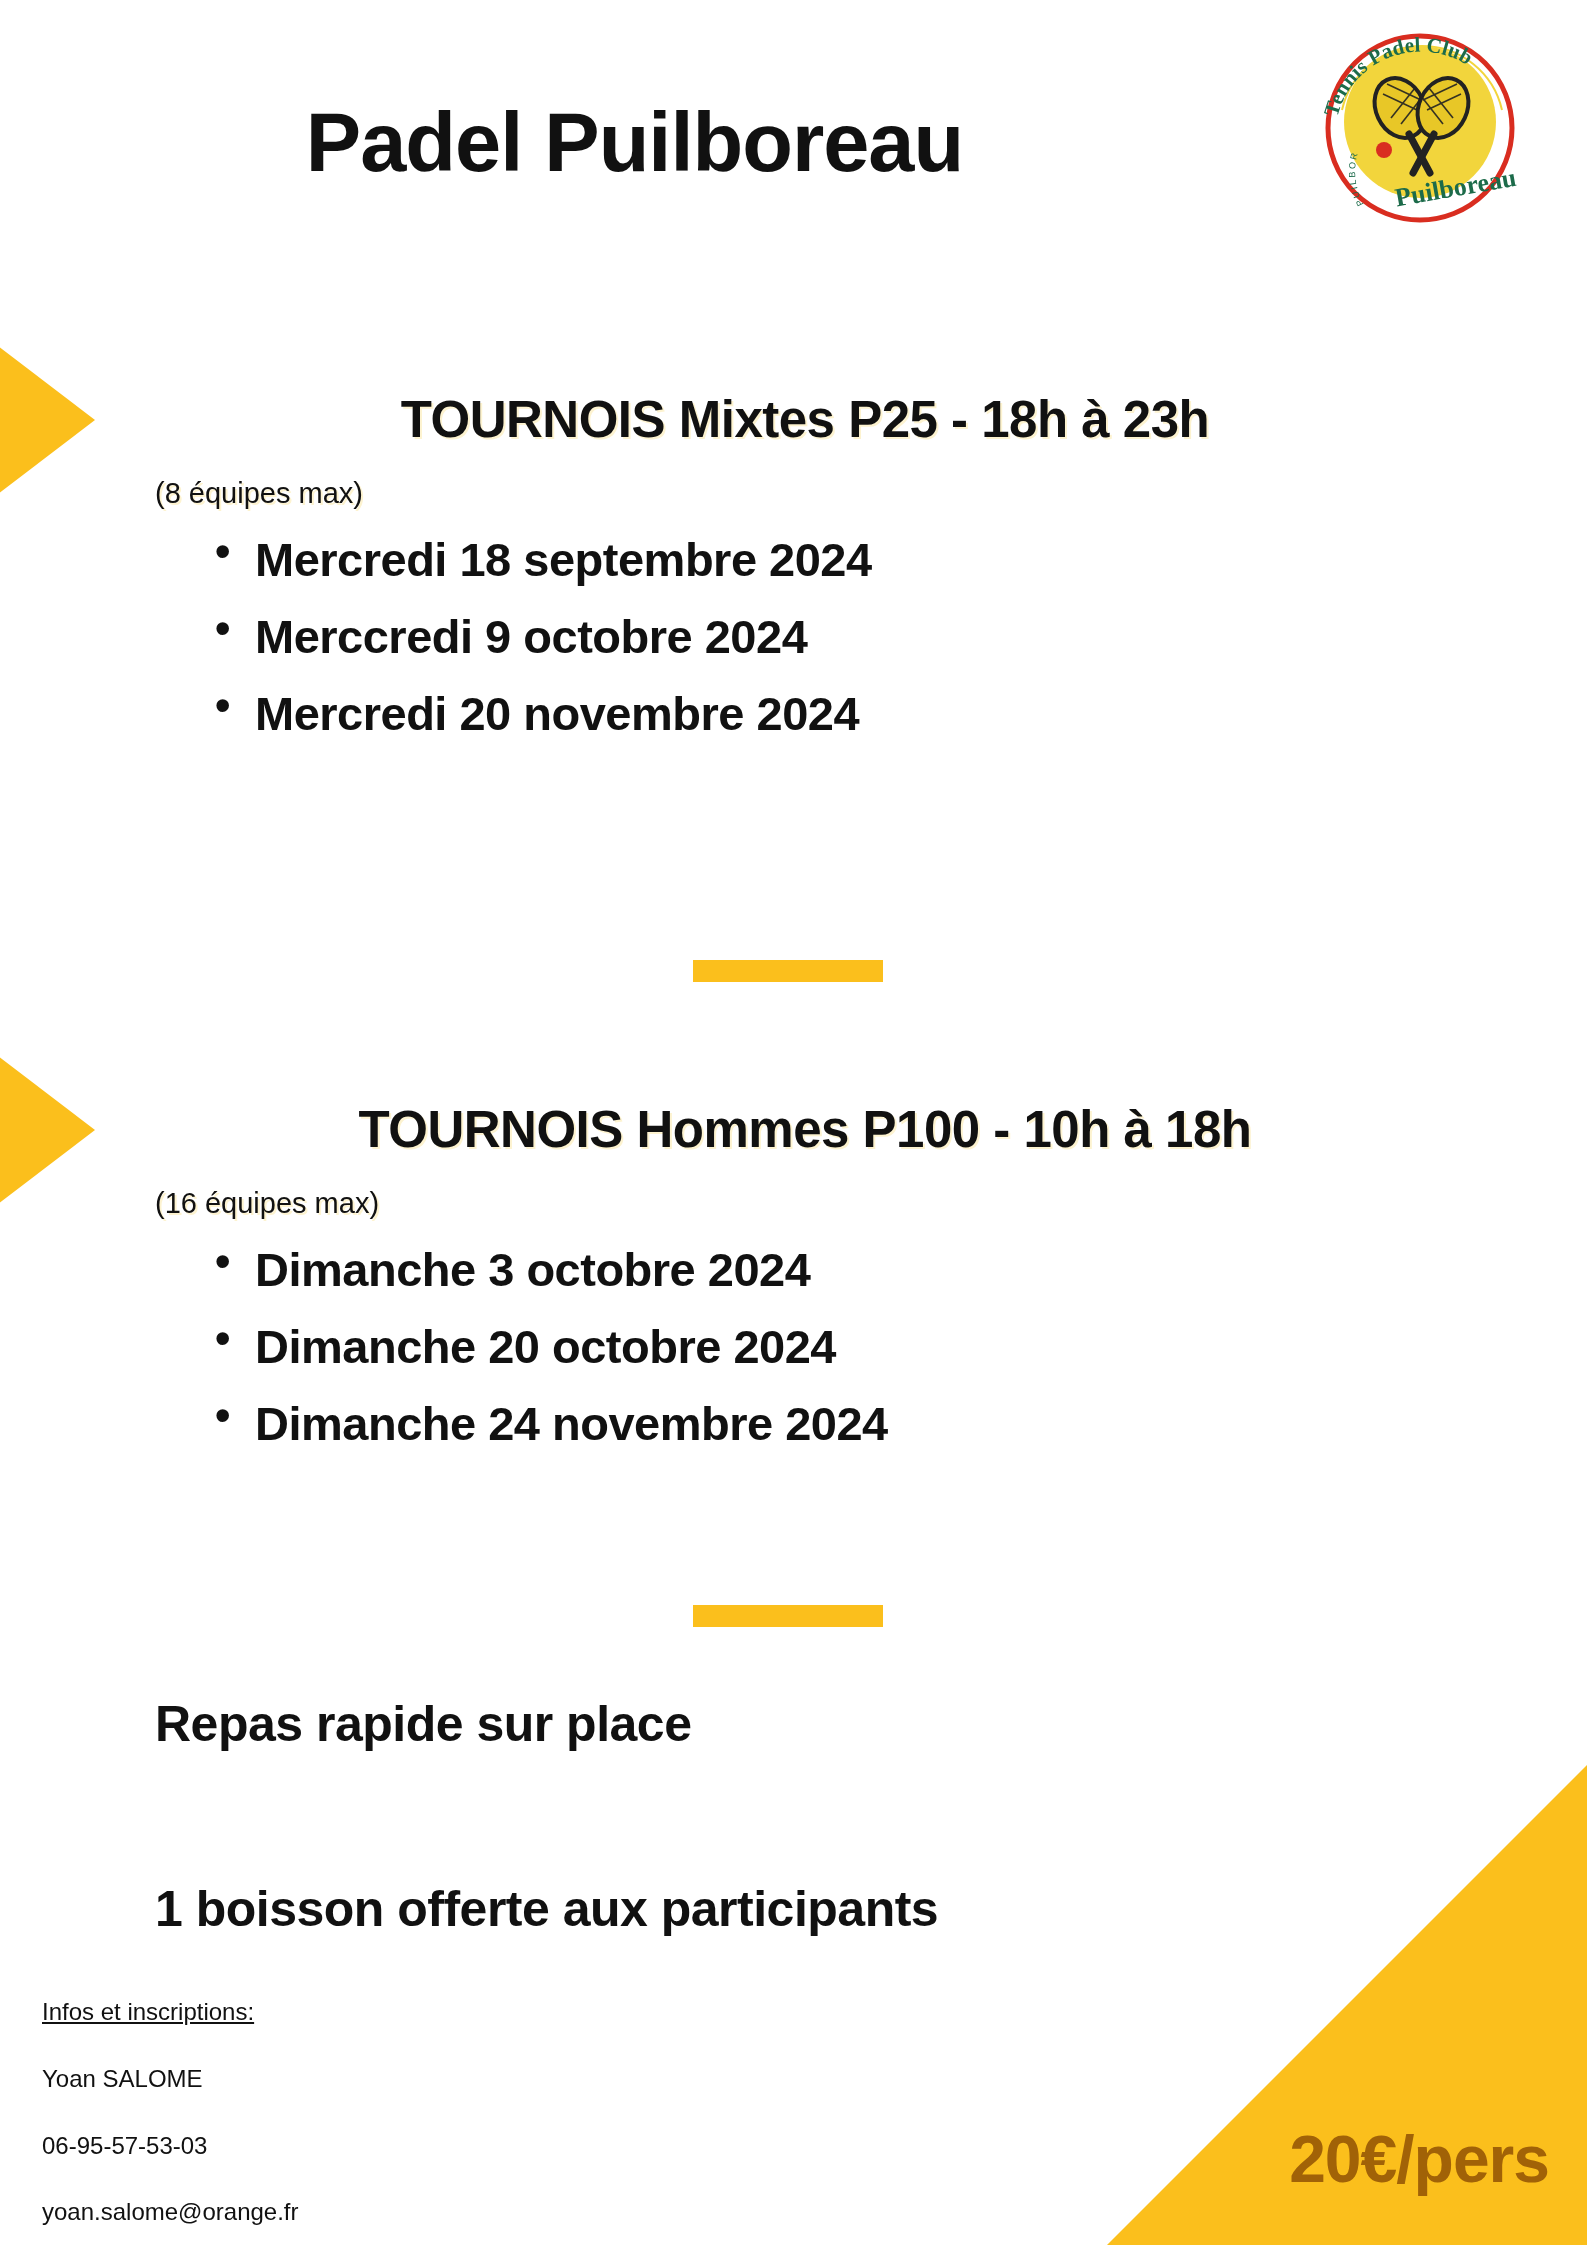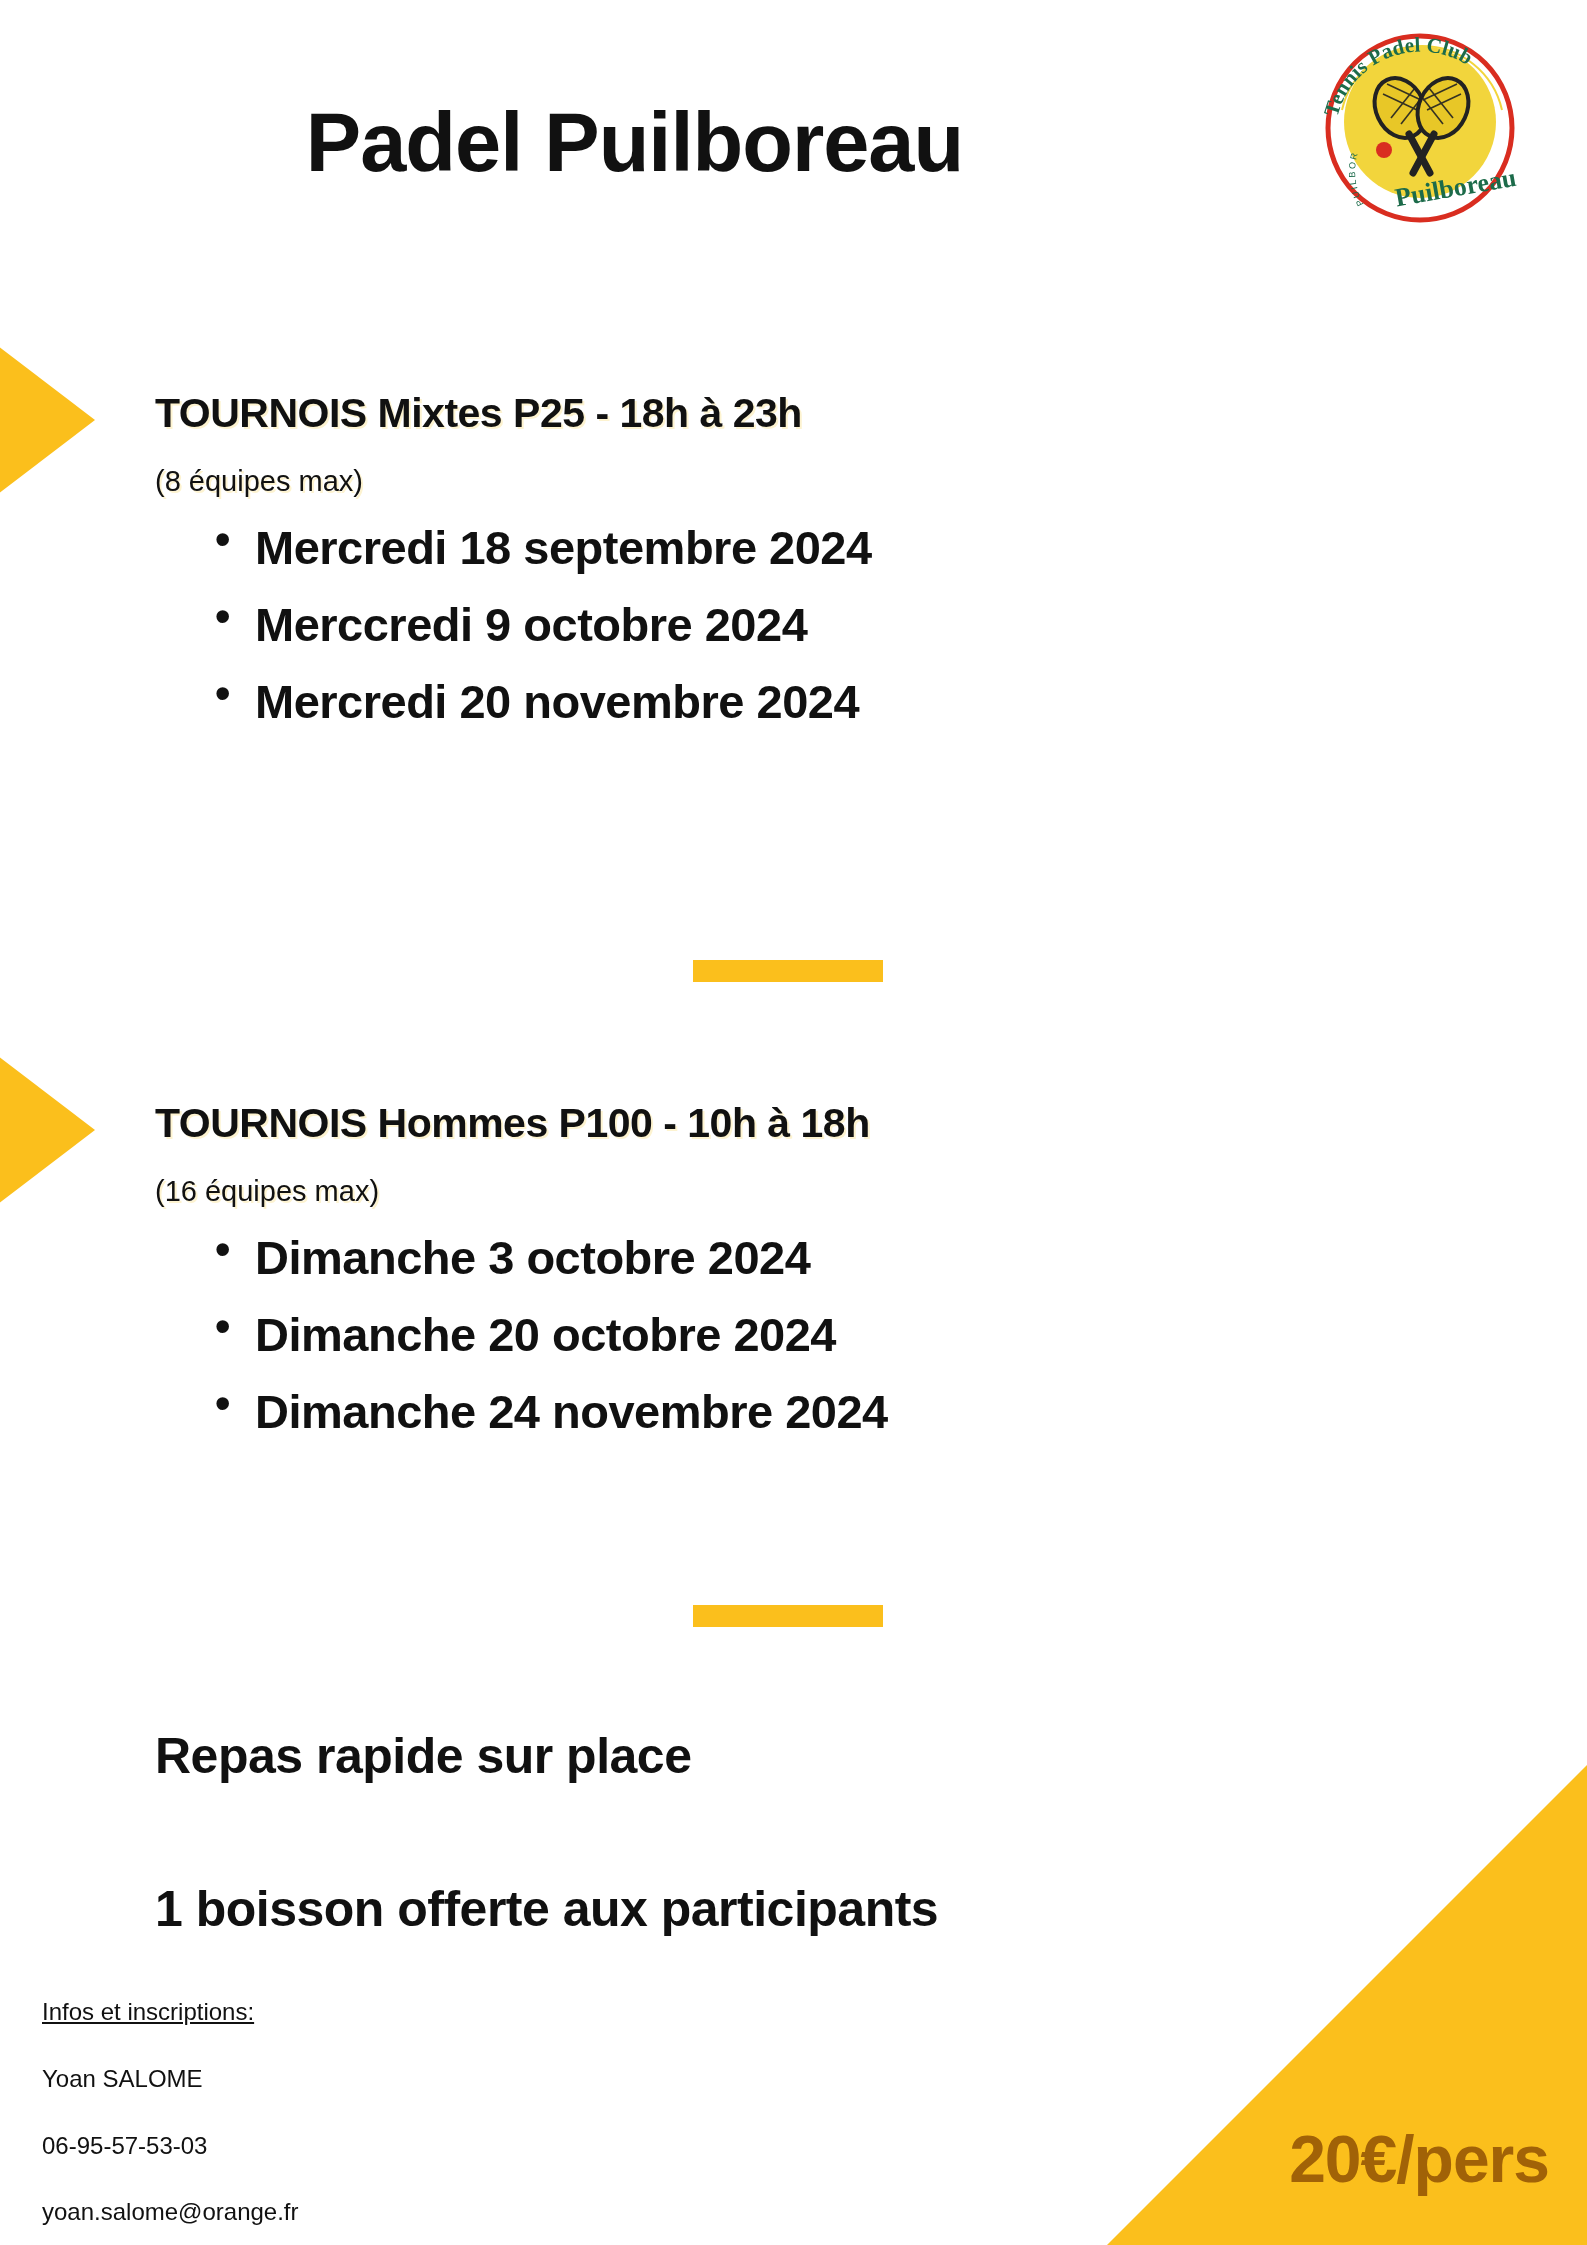--- a/index.html
+++ b/index.html
@@ -69,26 +69,27 @@
     width: 250px;
     height: 250px;
   }
 
   
   .section { position: absolute; left: 155px; width: 1300px; }
   .section-1 { top: 390px; }
   .section-2 { top: 1100px; }
 
   .section-head {
-    font-size: 41px;
+    font-size: 51px;
     font-weight: bold;
     color: #111111;
     letter-spacing: -0.5px;
     text-shadow: 2px 2px 0 #FDF3D0;
     white-space: nowrap;
+    text-align: center;
   }
   .section-sub {
     font-size: 29px;
     font-weight: 400;
     color: #111111;
     margin-top: 28px;
     text-shadow: 2px 2px 0 #FDF3D0;
   }
   ul.dates {
     list-style: none;
@@ -115,21 +116,21 @@
 
   
   .perk {
     position: absolute;
     left: 155px;
     font-size: 50px;
     font-weight: bold;
     color: #111111;
     letter-spacing: -0.5px;
   }
-  .perk-1 { top: 1695px; margin-top: 32px; }
+  .perk-1 { top: 1695px; }
   .perk-2 { top: 1880px; }
 
   
   .contact {
     position: absolute;
     left: 42px;
     top: 1995px;
     font-size: 24px;
     font-weight: normal;
     line-height: 1.45;

